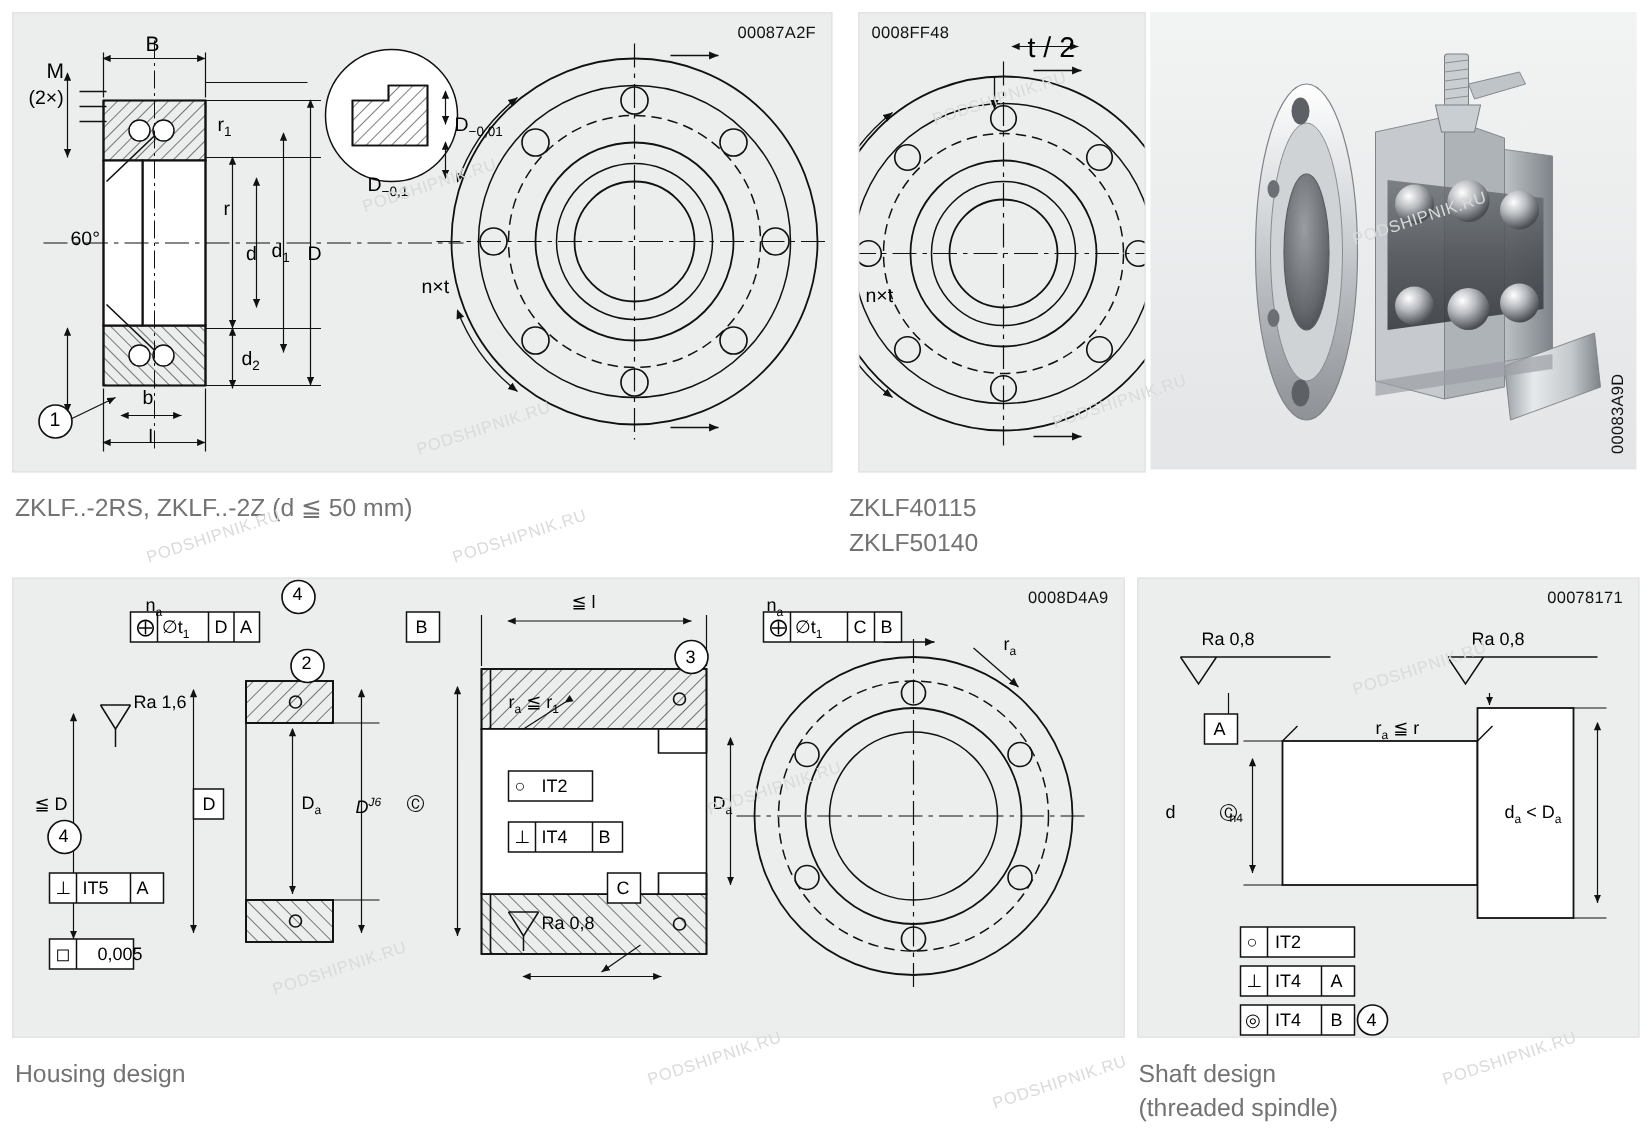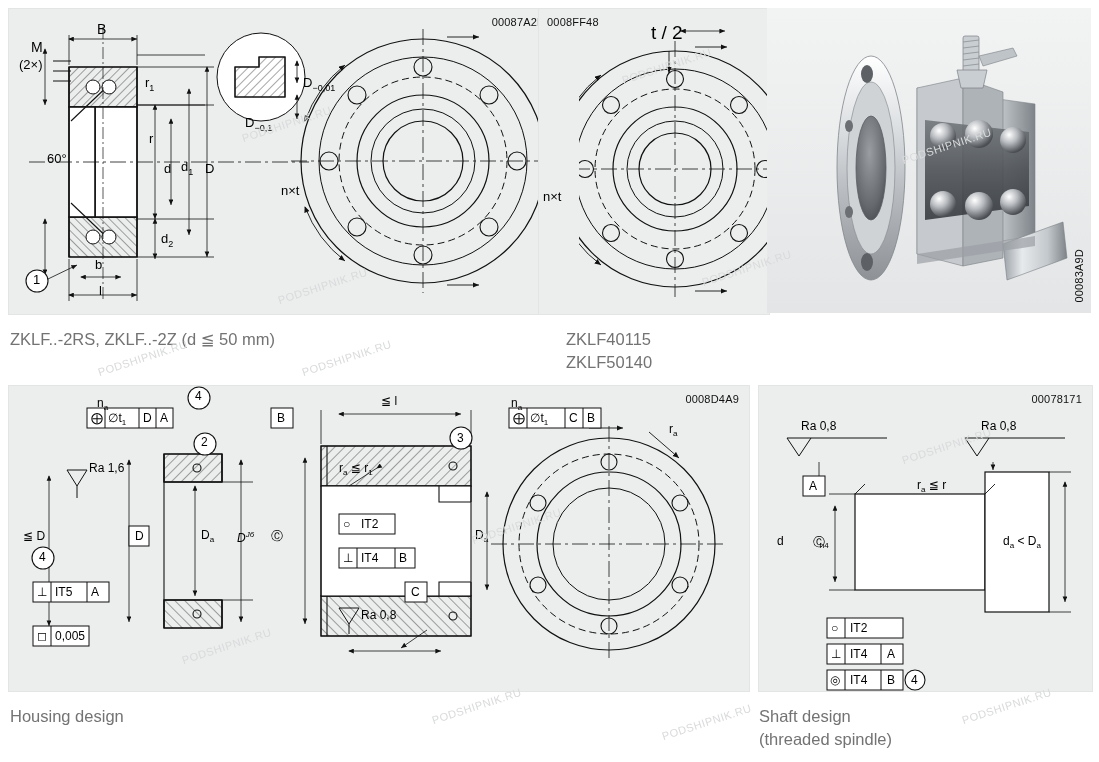--- a/index.html
+++ b/index.html
@@ -170,21 +170,21 @@
   <div style="position:absolute;left:155px;top:152px;font-size:13px;">d</div>
   <div style="position:absolute;left:172px;top:150px;font-size:13px;">d<sub style="font-size:9px;">1</sub></div>
   <div style="position:absolute;left:196px;top:152px;font-size:13px;">D</div>
   <div style="position:absolute;left:152px;top:222px;font-size:13px;">d<sub style="font-size:9px;">2</sub></div>
   <div style="position:absolute;left:86px;top:248px;font-size:13px;">b</div>
   <div style="position:absolute;left:90px;top:274px;font-size:13px;">l</div>
   <div style="position:absolute;left:24px;top:263px;font-size:13px;">1</div>
   <div style="position:absolute;left:272px;top:174px;font-size:13px;">n×t</div>
 </div>
 
-<div class="panel" style="left:538px;top:8px;width:190px;height:305px;padding-left:40px;">
+<div class="panel" style="left:572px;top:8px;width:190px;height:305px;">
   <svg width="190" height="305" viewBox="0 0 190 305">
     <defs>
       <marker id="arrS2" markerWidth="8" markerHeight="8" refX="7" refY="3" orient="auto">
         <path d="M0,0 L7,3 L0,6 z" fill="#111"></path>
       </marker>
       <marker id="arrE2" markerWidth="8" markerHeight="8" refX="1" refY="3" orient="auto">
         <path d="M7,0 L0,3 L7,6 z" fill="#111"></path>
       </marker>
     </defs>
     <g transform="translate(96,160)">
@@ -464,21 +464,21 @@
   <div style="position:absolute;left:14px;top:143px;font-size:12px;">≦ D</div>
   <div style="position:absolute;left:192px;top:142px;font-size:12px;">D<sub style="font-size:8px;">a</sub></div>
   <div style="position:absolute;left:228px;top:144px;font-size:12px;font-style:italic;">D<sup style="font-size:8px;">J6</sup></div>
   <div style="position:absolute;left:262px;top:142px;font-size:12px;">Ⓒ</div>
   <div style="position:absolute;left:126px;top:143px;font-size:12px;">D</div>
   <div style="position:absolute;left:30px;top:164px;font-size:12px;">4</div>
   <div style="position:absolute;left:28px;top:199px;font-size:12px;">⊥</div>
   <div style="position:absolute;left:46px;top:199px;font-size:12px;">IT5</div>
   <div style="position:absolute;left:82px;top:199px;font-size:12px;">A</div>
   <div style="position:absolute;left:28px;top:243px;font-size:12px;">◻</div>
-  <div style="position:absolute;left:46px;top:243px;font-size:12px;">0,005</div>
+  <div style="position:absolute;left:56px;top:243px;font-size:12px;">0,005</div>
 
   <div style="position:absolute;left:268px;top:25px;font-size:12px;">B</div>
   <div style="position:absolute;left:372px;top:8px;font-size:12px;">≦ l</div>
   <div style="position:absolute;left:448px;top:45px;font-size:12px;">3</div>
   <div style="position:absolute;left:330px;top:75px;font-size:12px;">r<sub style="font-size:8px;">a</sub> ≦ r<sub style="font-size:8px;">1</sub></div>
   <div style="position:absolute;left:334px;top:131px;font-size:12px;">○</div>
   <div style="position:absolute;left:352px;top:131px;font-size:12px;">IT2</div>
   <div style="position:absolute;left:334px;top:165px;font-size:12px;">⊥</div>
   <div style="position:absolute;left:352px;top:165px;font-size:12px;">IT4</div>
   <div style="position:absolute;left:390px;top:165px;font-size:12px;">B</div>

